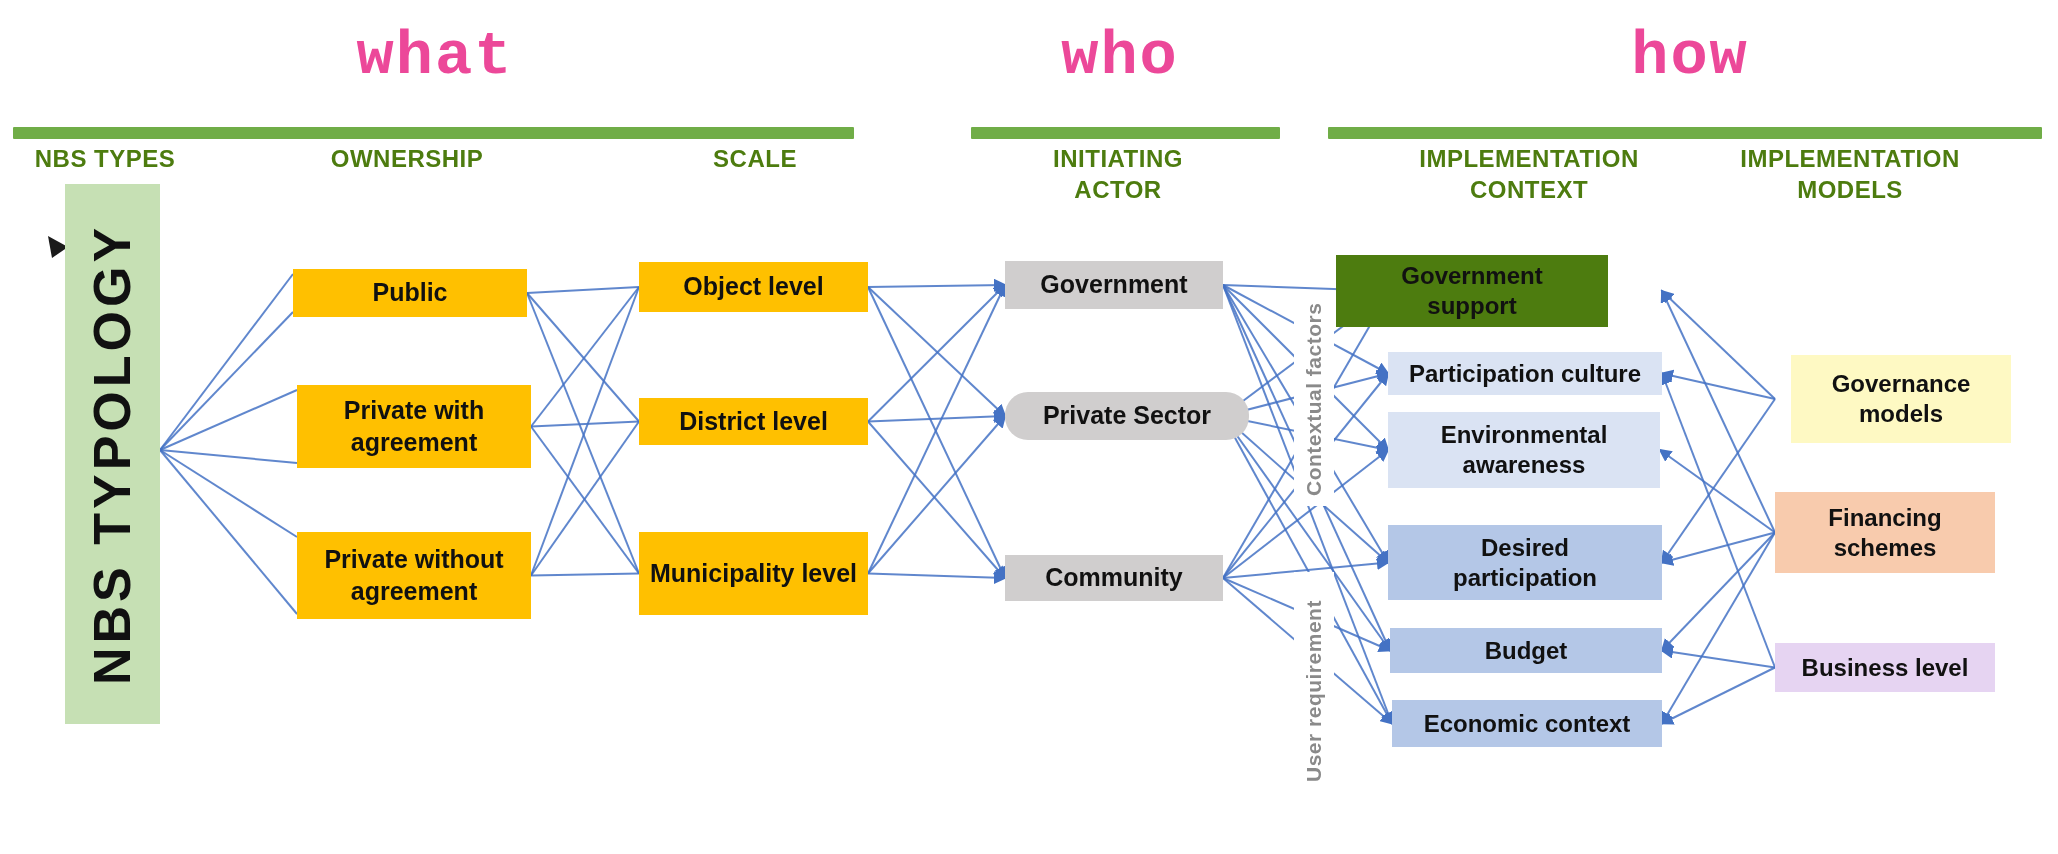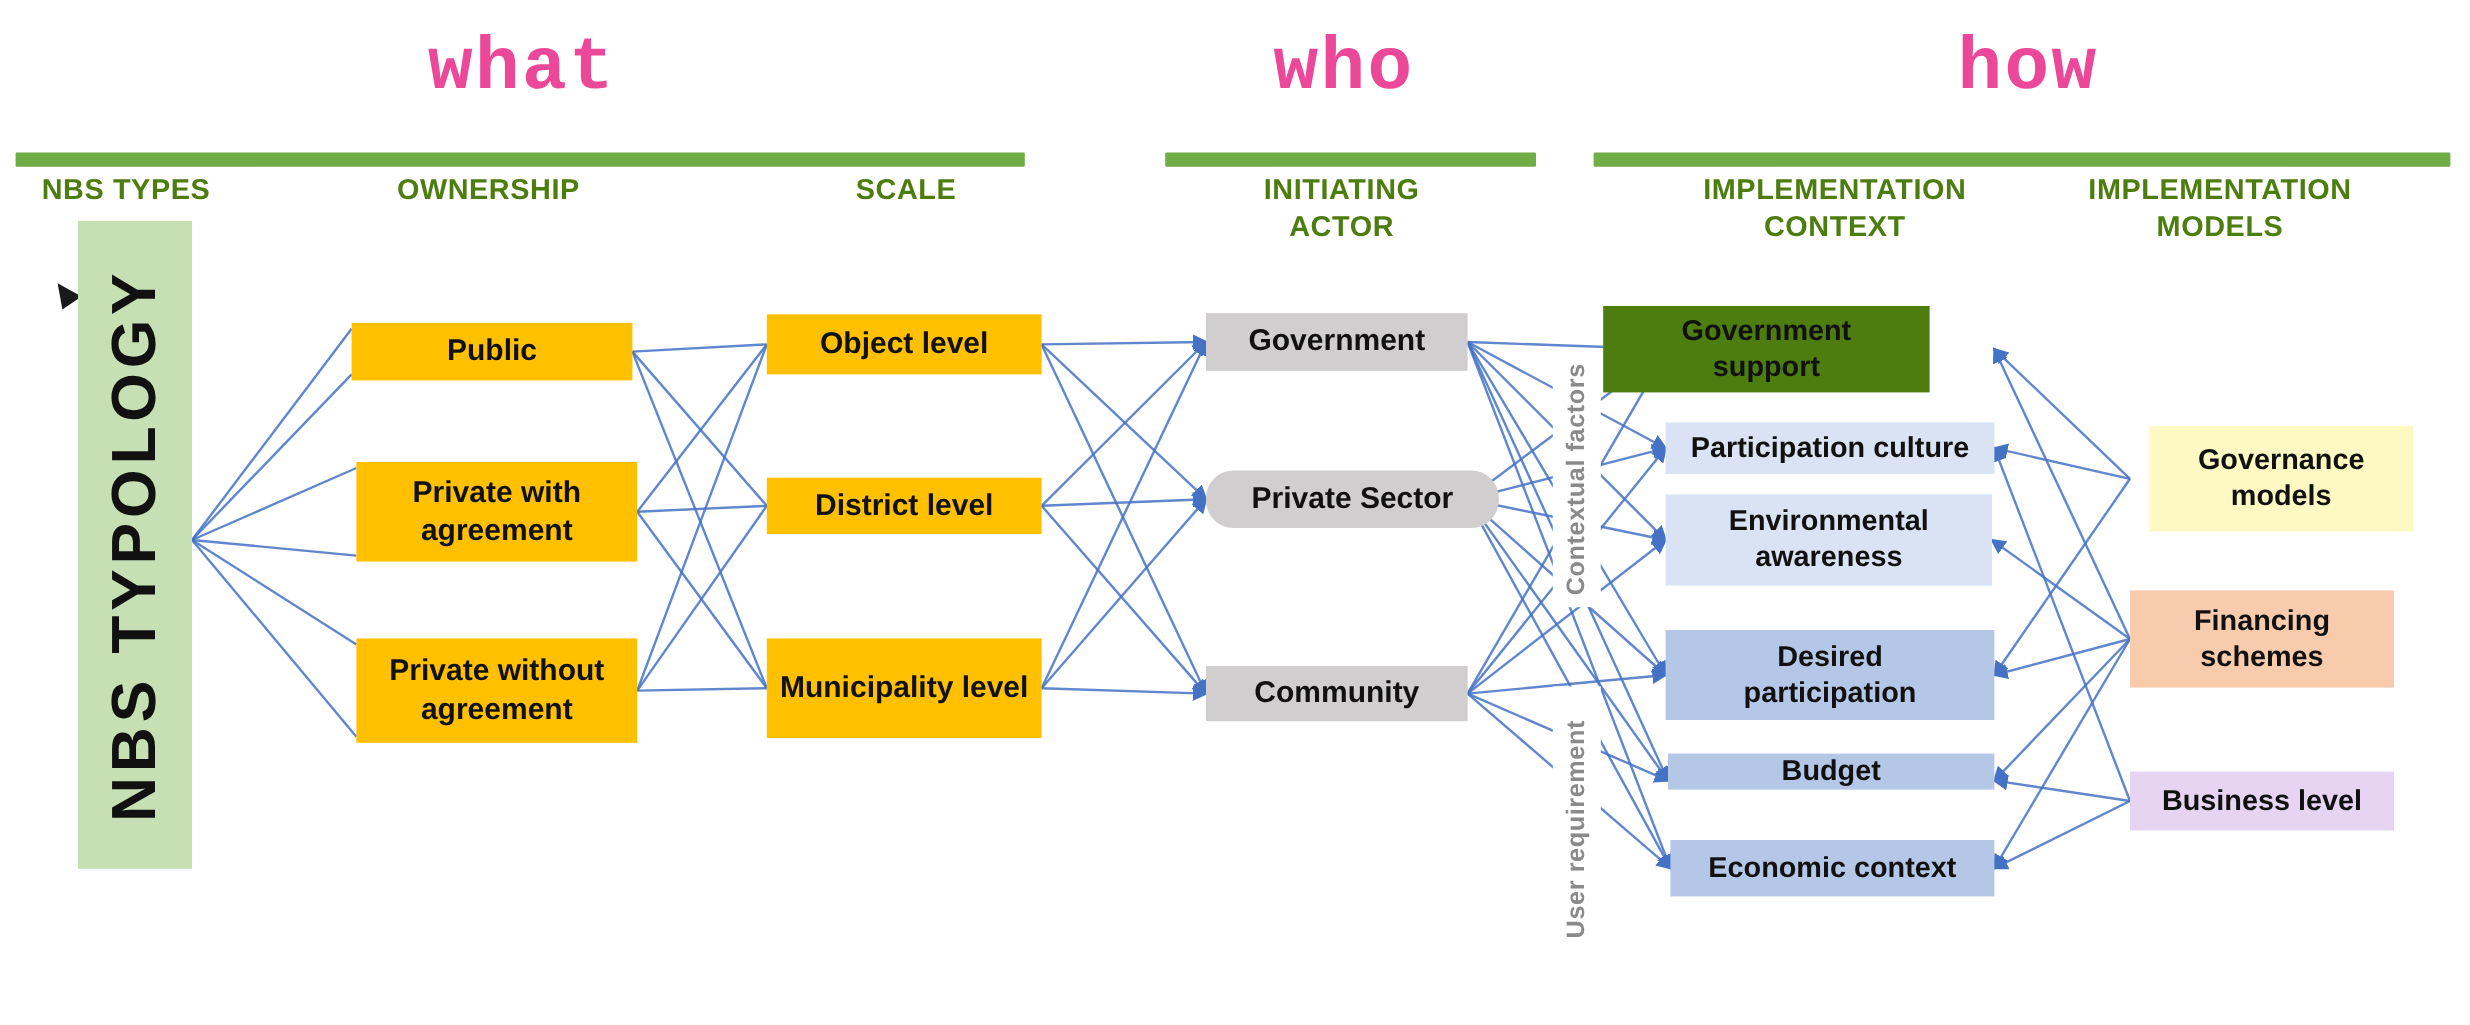--- a/index.html
+++ b/index.html
@@ -153,20 +153,20 @@
   <div class="node" style="left: 639px; top: 532px; width: 229px; height: 83px; background: rgb(255, 192, 0);">Municipality level</div>
 
   <div class="node" style="left: 1005px; top: 261px; width: 218px; height: 48px; background: rgb(208, 206, 206);">Government</div>
   <div class="node" style="left: 1005px; top: 392px; width: 244px; height: 48px; background: rgb(208, 206, 206); border-radius: 23px;">Private Sector</div>
   <div class="node" style="left: 1005px; top: 555px; width: 218px; height: 46px; background: rgb(208, 206, 206);">Community</div>
 
   <div class="node ctx tall-pad" style="left: 1336px; top: 255px; width: 272px; height: 72px; background: #4d7c0f;">Government support</div>
   <div class="node ctx" style="left: 1388px; top: 352px; width: 274px; height: 43px; background: rgb(218, 227, 243);">Participation culture</div>
   <div class="node ctx tall-pad" style="left: 1388px; top: 412px; width: 272px; height: 76px; background: rgb(218, 227, 243);">Environmental awareness</div>
   <div class="node ctx tall-pad" style="left: 1388px; top: 525px; width: 274px; height: 75px; background: rgb(180, 199, 231);">Desired participation</div>
-  <div class="node ctx" style="left: 1390px; top: 628px; width: 272px; height: 30px; background: rgb(180, 199, 231);">Budget</div>
+  <div class="node ctx" style="left: 1390px; top: 628px; width: 272px; height: 45px; background: rgb(180, 199, 231);">Budget</div>
   <div class="node ctx" style="left: 1392px; top: 700px; width: 270px; height: 47px; background: rgb(180, 199, 231);">Economic context</div>
 
   <div class="node ctx" style="left: 1775px; top: 355px; width: 220px; height: 88px; background: #fef9c3; margin-left: 16px;">Governance models</div>
   <div class="node ctx" style="left: 1775px; top: 492px; width: 220px; height: 81px; background: rgb(248, 203, 173);">Financing schemes</div>
   <div class="node ctx" style="left: 1775px; top: 643px; width: 220px; height: 49px; background: rgb(230, 212, 242);">Business level</div>
 
 </div>
 
 </body></html>

